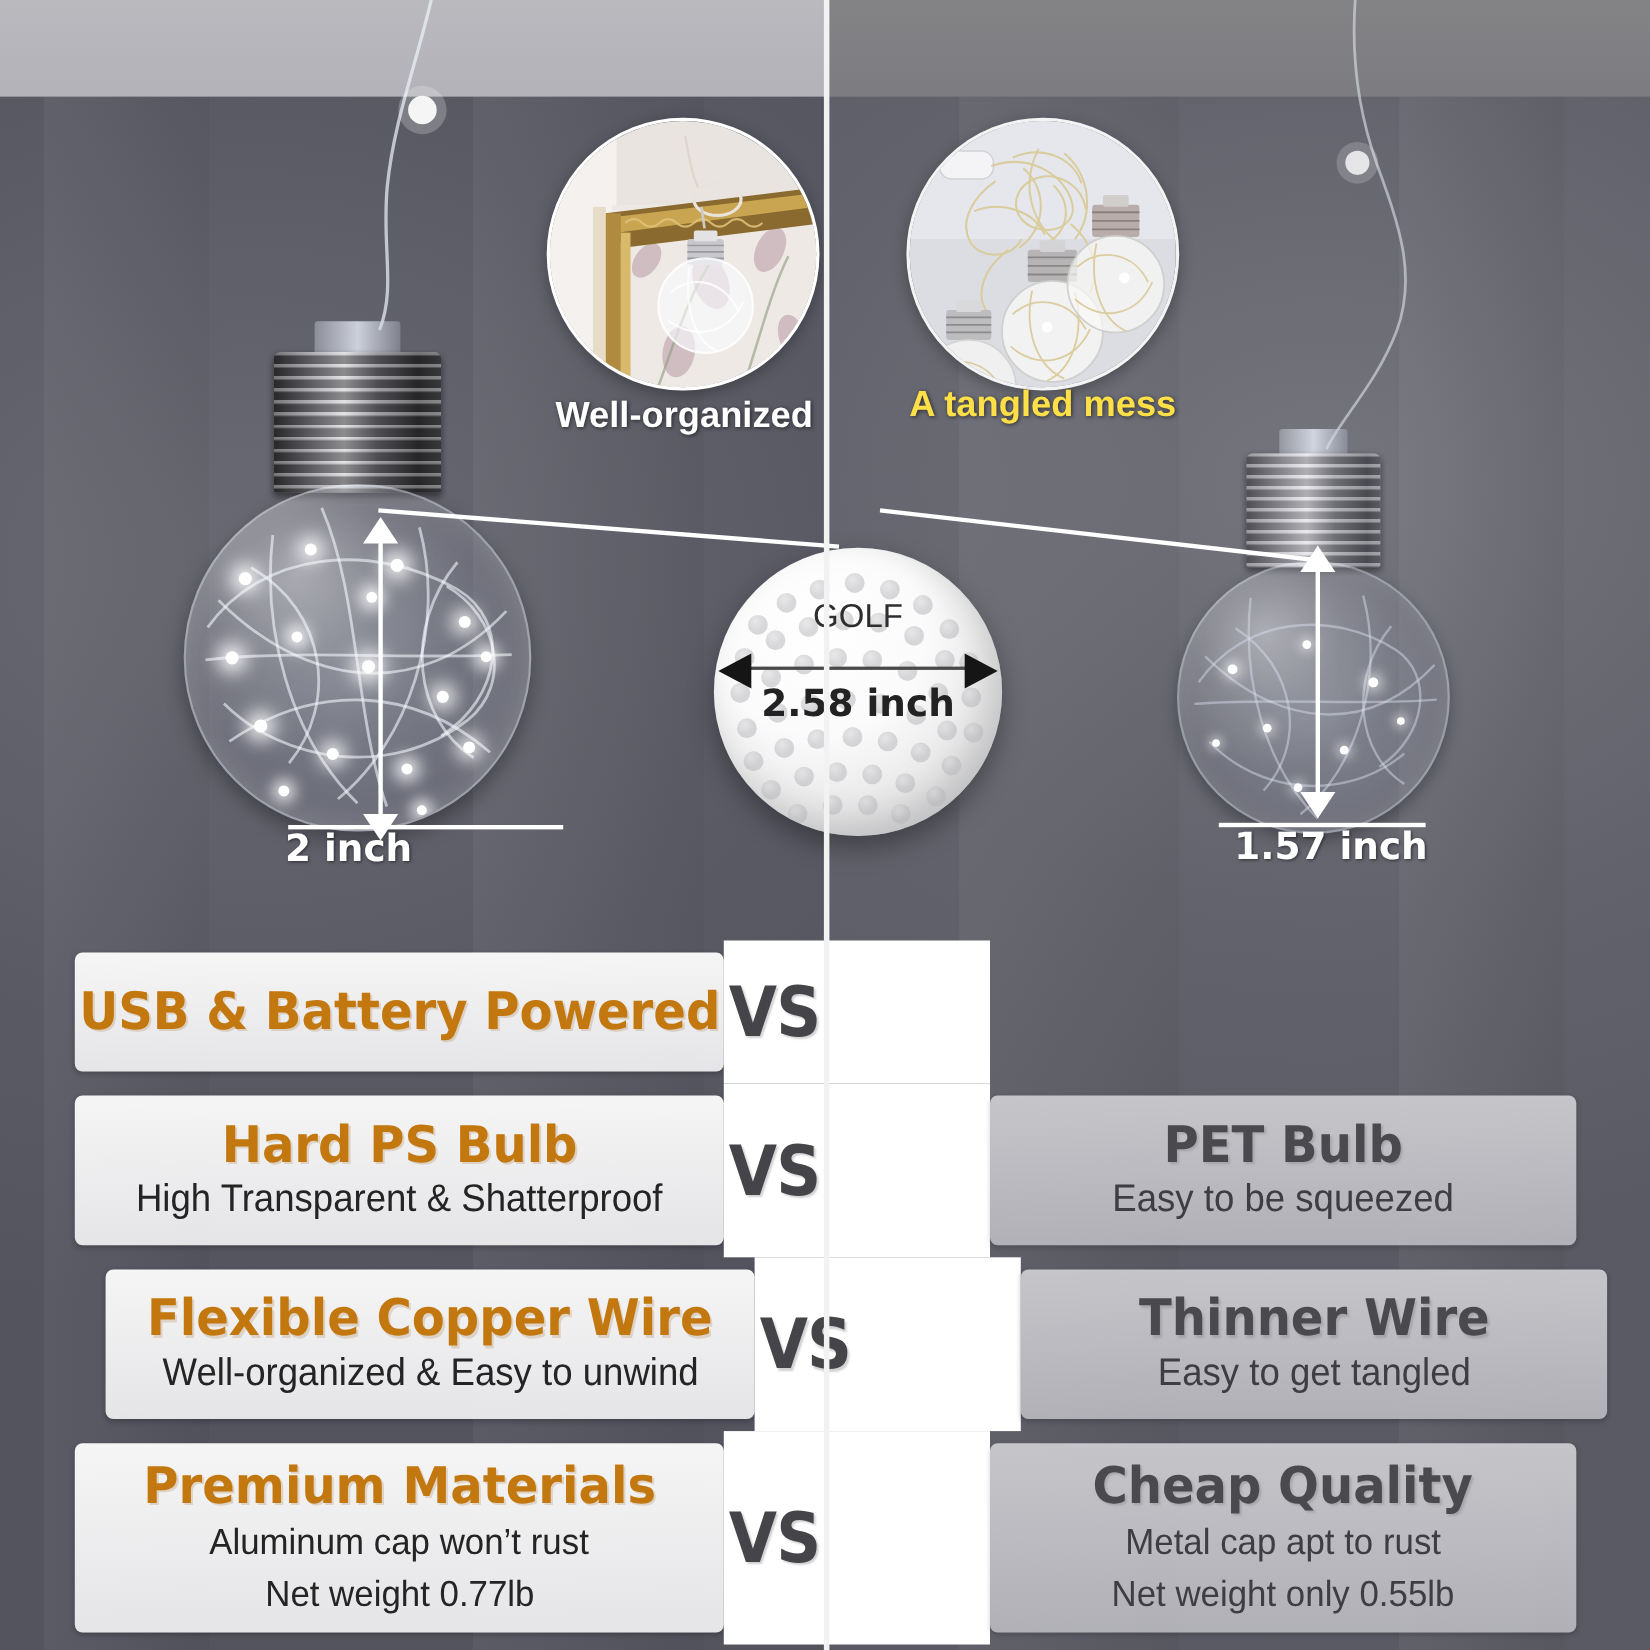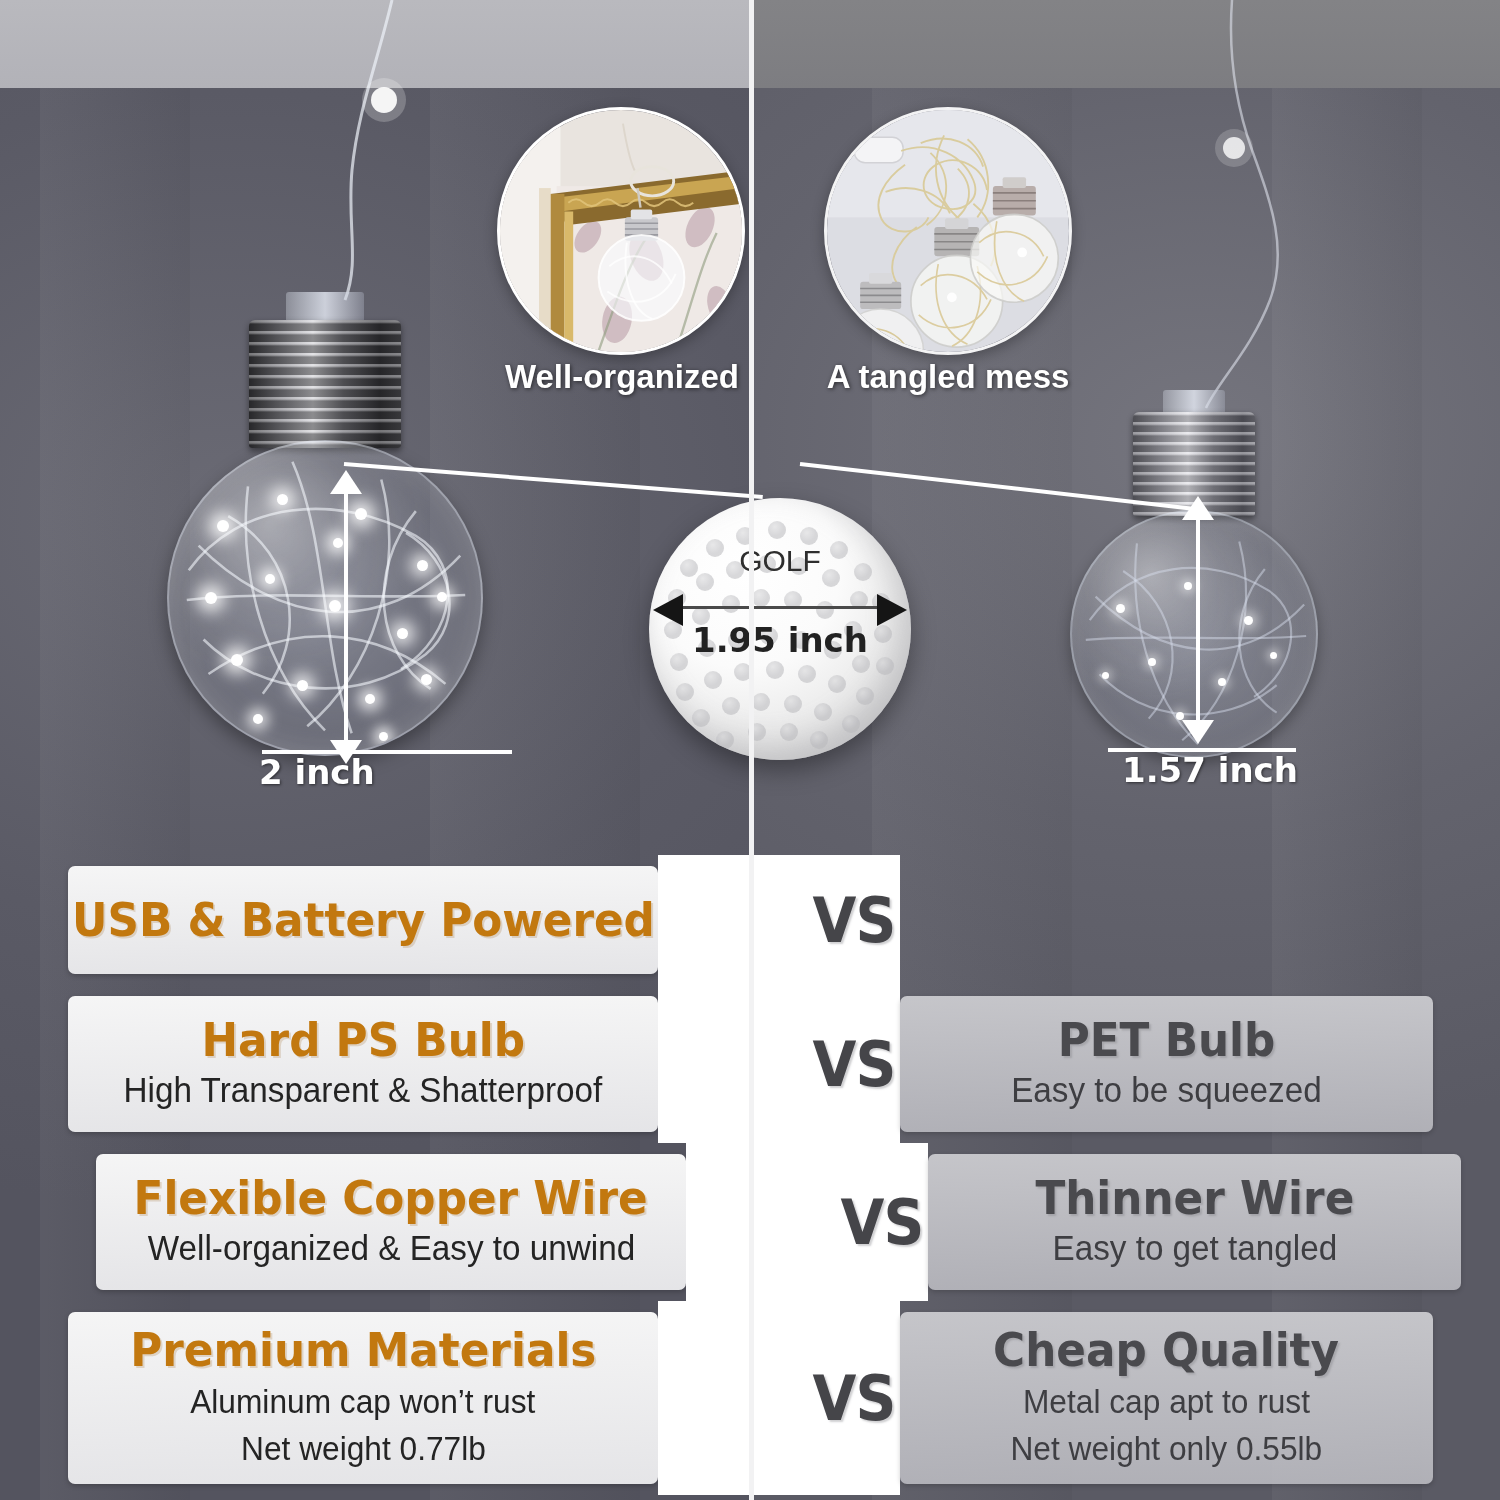--- a/index.html
+++ b/index.html
@@ -141,21 +141,21 @@
     background:linear-gradient(180deg, rgba(250,250,250,.97) 0%, rgba(238,238,240,.94) 100%);
     box-shadow:0 2px 5px rgba(0,0,0,.22);
   }
   .cell-right {
     left:900px; width:533px;
     background:linear-gradient(180deg, rgba(206,206,210,.92) 0%, rgba(188,188,194,.88) 100%);
     box-shadow:0 2px 5px rgba(0,0,0,.18);
   }
   .vs-band {
     position:absolute; left:658px; top:-11px; width:242px; height:calc(100% + 22px);
-    background:#ffffff; display:flex; align-items:center; justify-content:flex-end;
+    background:#ffffff; display:flex; align-items:center; justify-content:flex-start;
   }
   .vs-text {
     font-family:"DejaVu Sans", sans-serif; font-weight:bold;
     font-size:63px; color:#454549; letter-spacing:-1px;
     transform:scaleX(.9);
     text-shadow:2px 2px 2px rgba(120,120,125,.35);
   }
   .t-main {
     font-family:"DejaVu Sans", sans-serif; font-weight:bold;
     line-height:1.04; white-space:nowrap;
@@ -371,21 +371,21 @@
       </g>
     </svg>
     <div id="golf-name">GOLF</div>
     <div id="golf-arrow-line"></div>
     <div class="golf-tri" style="left:4px;
          border-top:16px solid transparent; border-bottom:16px solid transparent;
          border-right:30px solid #151515;"></div>
     <div class="golf-tri" style="right:4px;
          border-top:16px solid transparent; border-bottom:16px solid transparent;
          border-left:30px solid #151515;"></div>
-    <div id="golf-dim">1.95 inch</div>
+    <div id="golf-dim">2.58 inch</div>
   </div>
 
   <div class="inset" id="inset-left" style="left:497px; top:107px; width:248px; height:248px;">
     <svg viewBox="0 0 248 248" preserveAspectRatio="none" style="width:100%;height:100%;">
       <rect x="0" y="0" width="248" height="248" fill="#e9e4df"></rect>
       <rect x="0" y="0" width="62" height="248" fill="#f4f1ee"></rect>
       <rect x="58" y="78" width="190" height="170" fill="#efe9e6"></rect>
       <g opacity=".55" fill="#b79aa4">
         <ellipse cx="150" cy="150" rx="16" ry="26" transform="rotate(-20 150 150)"></ellipse>
         <ellipse cx="205" cy="120" rx="13" ry="22" transform="rotate(25 205 120)"></ellipse>
@@ -493,21 +493,21 @@
         <circle cx="22" cy="74" r="45" fill="rgba(250,250,247,.70)" stroke="rgba(205,205,203,.9)" stroke-width="1.7"></circle>
         <g stroke="#dccda0" stroke-width="1.7" fill="none">
           <path d="M-14,58 C8,38 40,46 52,72"></path>
           <path d="M-16,88 C8,110 42,104 56,72"></path>
           <path d="M4,36 C-4,76 10,108 32,118"></path>
         </g>
         <circle cx="30" cy="68" r="5" fill="#ffffff" opacity=".9"></circle>
       </g>
     </svg>
   </div>
-  <div class="inset-lbl" id="lbl-inset-right" style="left:822px; top:358px; width:252px; text-align:center; color:#ffffff;">A tangled mess</div>
+  <div class="inset-lbl" id="lbl-inset-right" style="left:822px; top:348px; width:252px; text-align:center; color:#fde047;">A tangled mess</div>
 
   <div id="table">
 
     <div class="row" id="row-0">
       <div class="cell cell-left">
         <div class="t-main orange">USB &amp; Battery Powered</div>
       </div>
       <div class="vs-band">
         <span class="vs-text">VS</span>
       </div>

